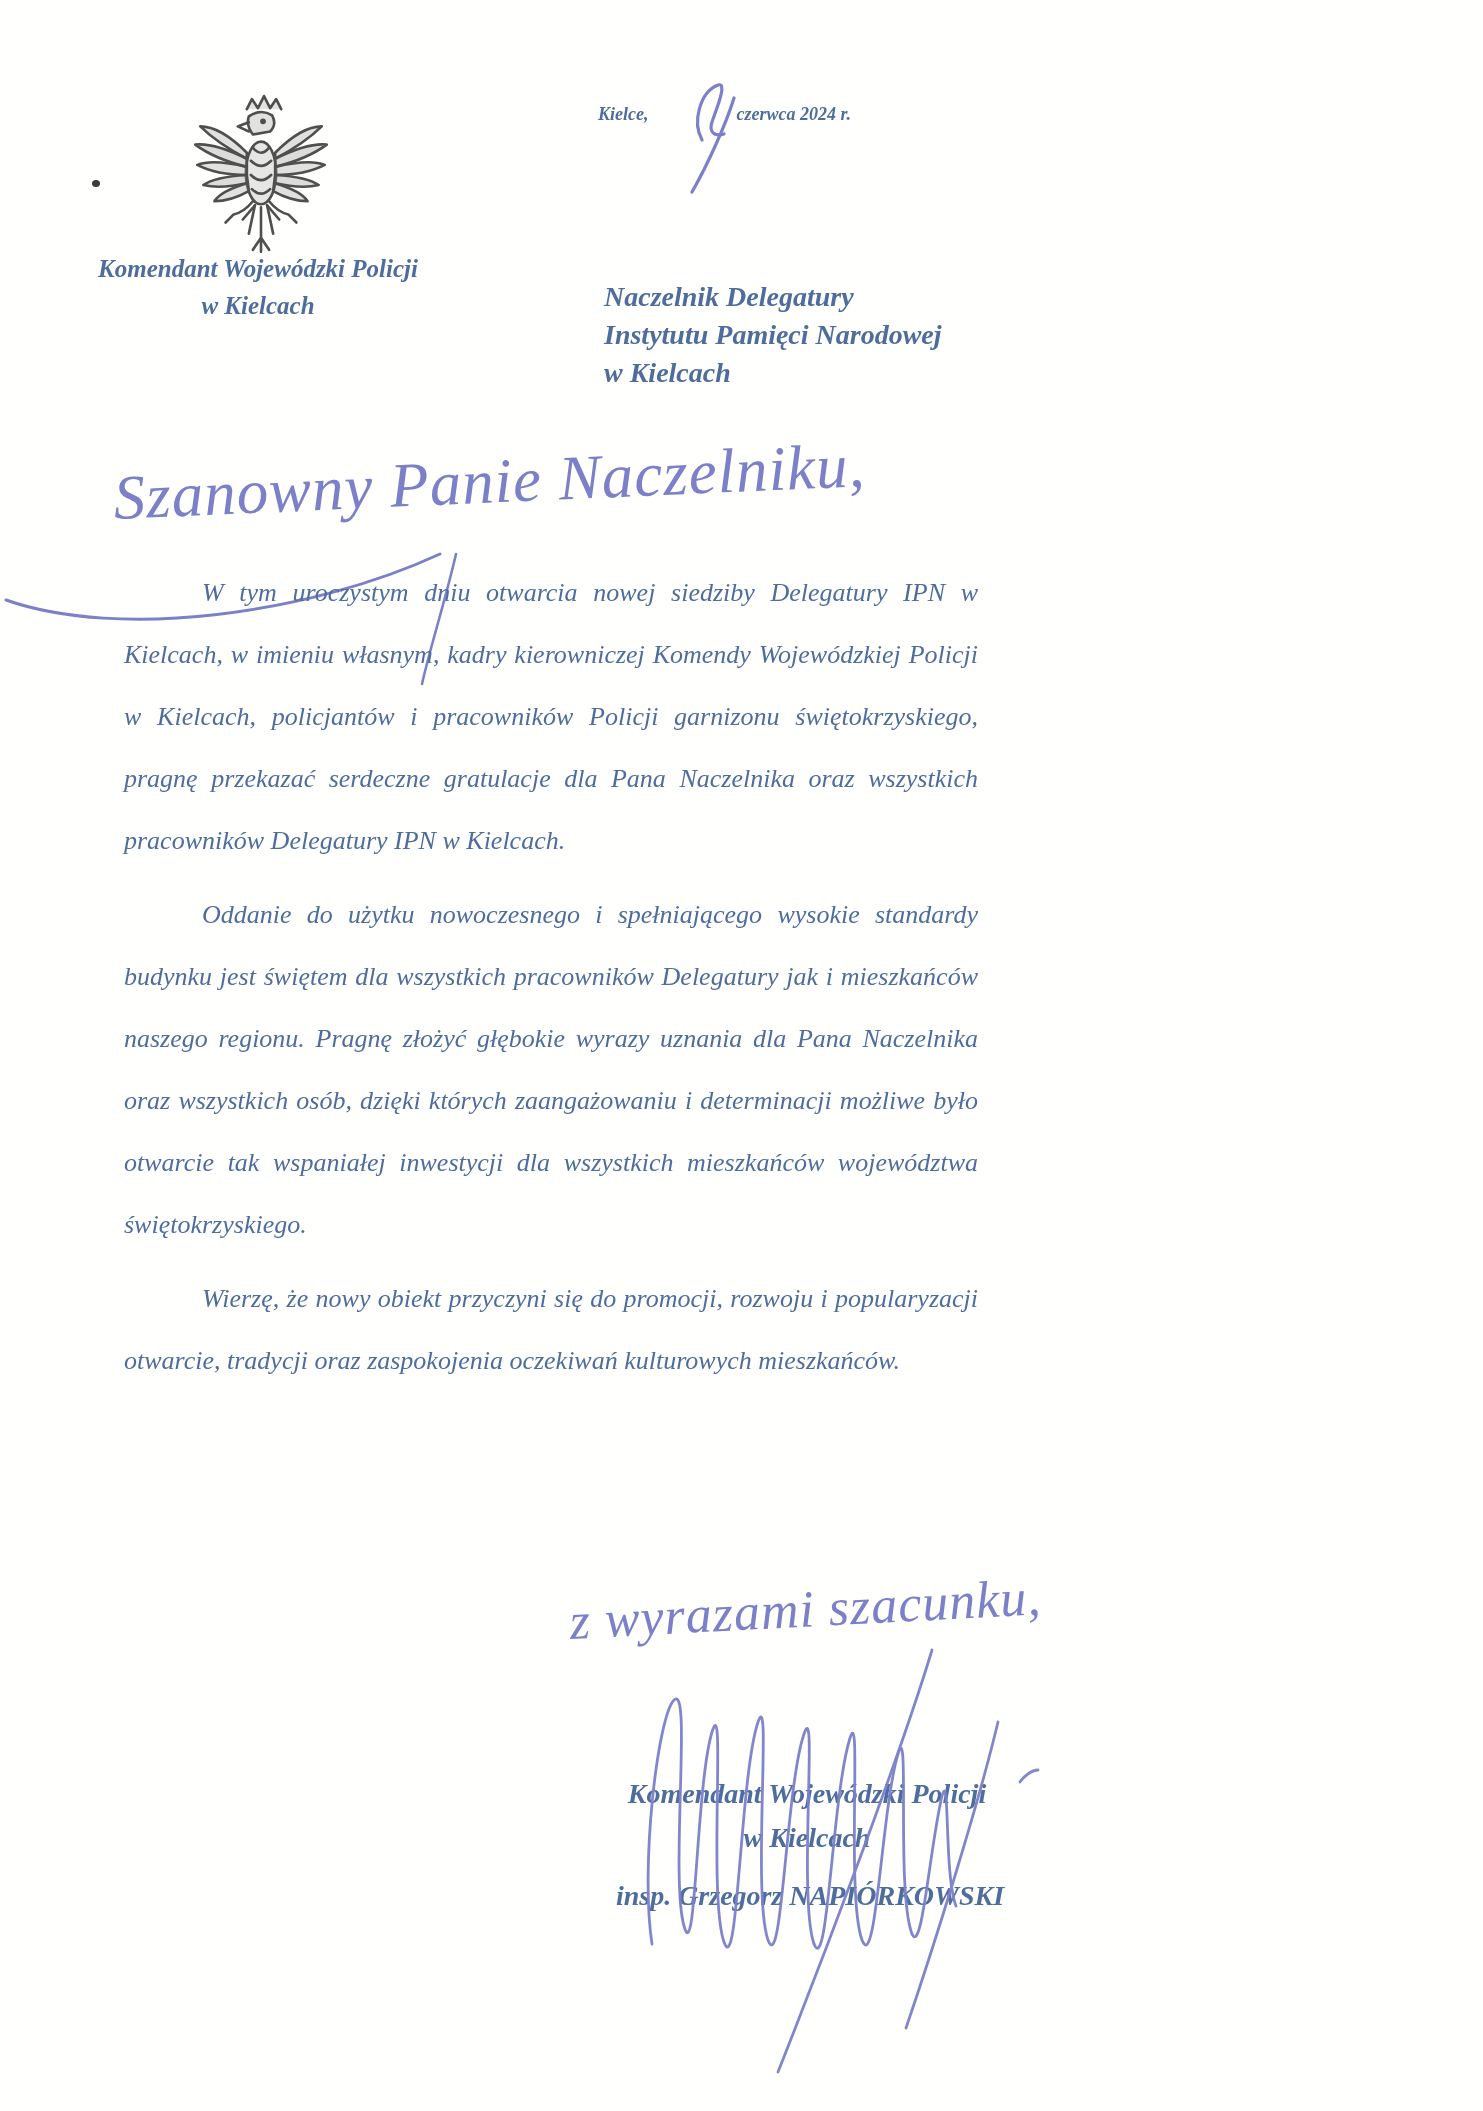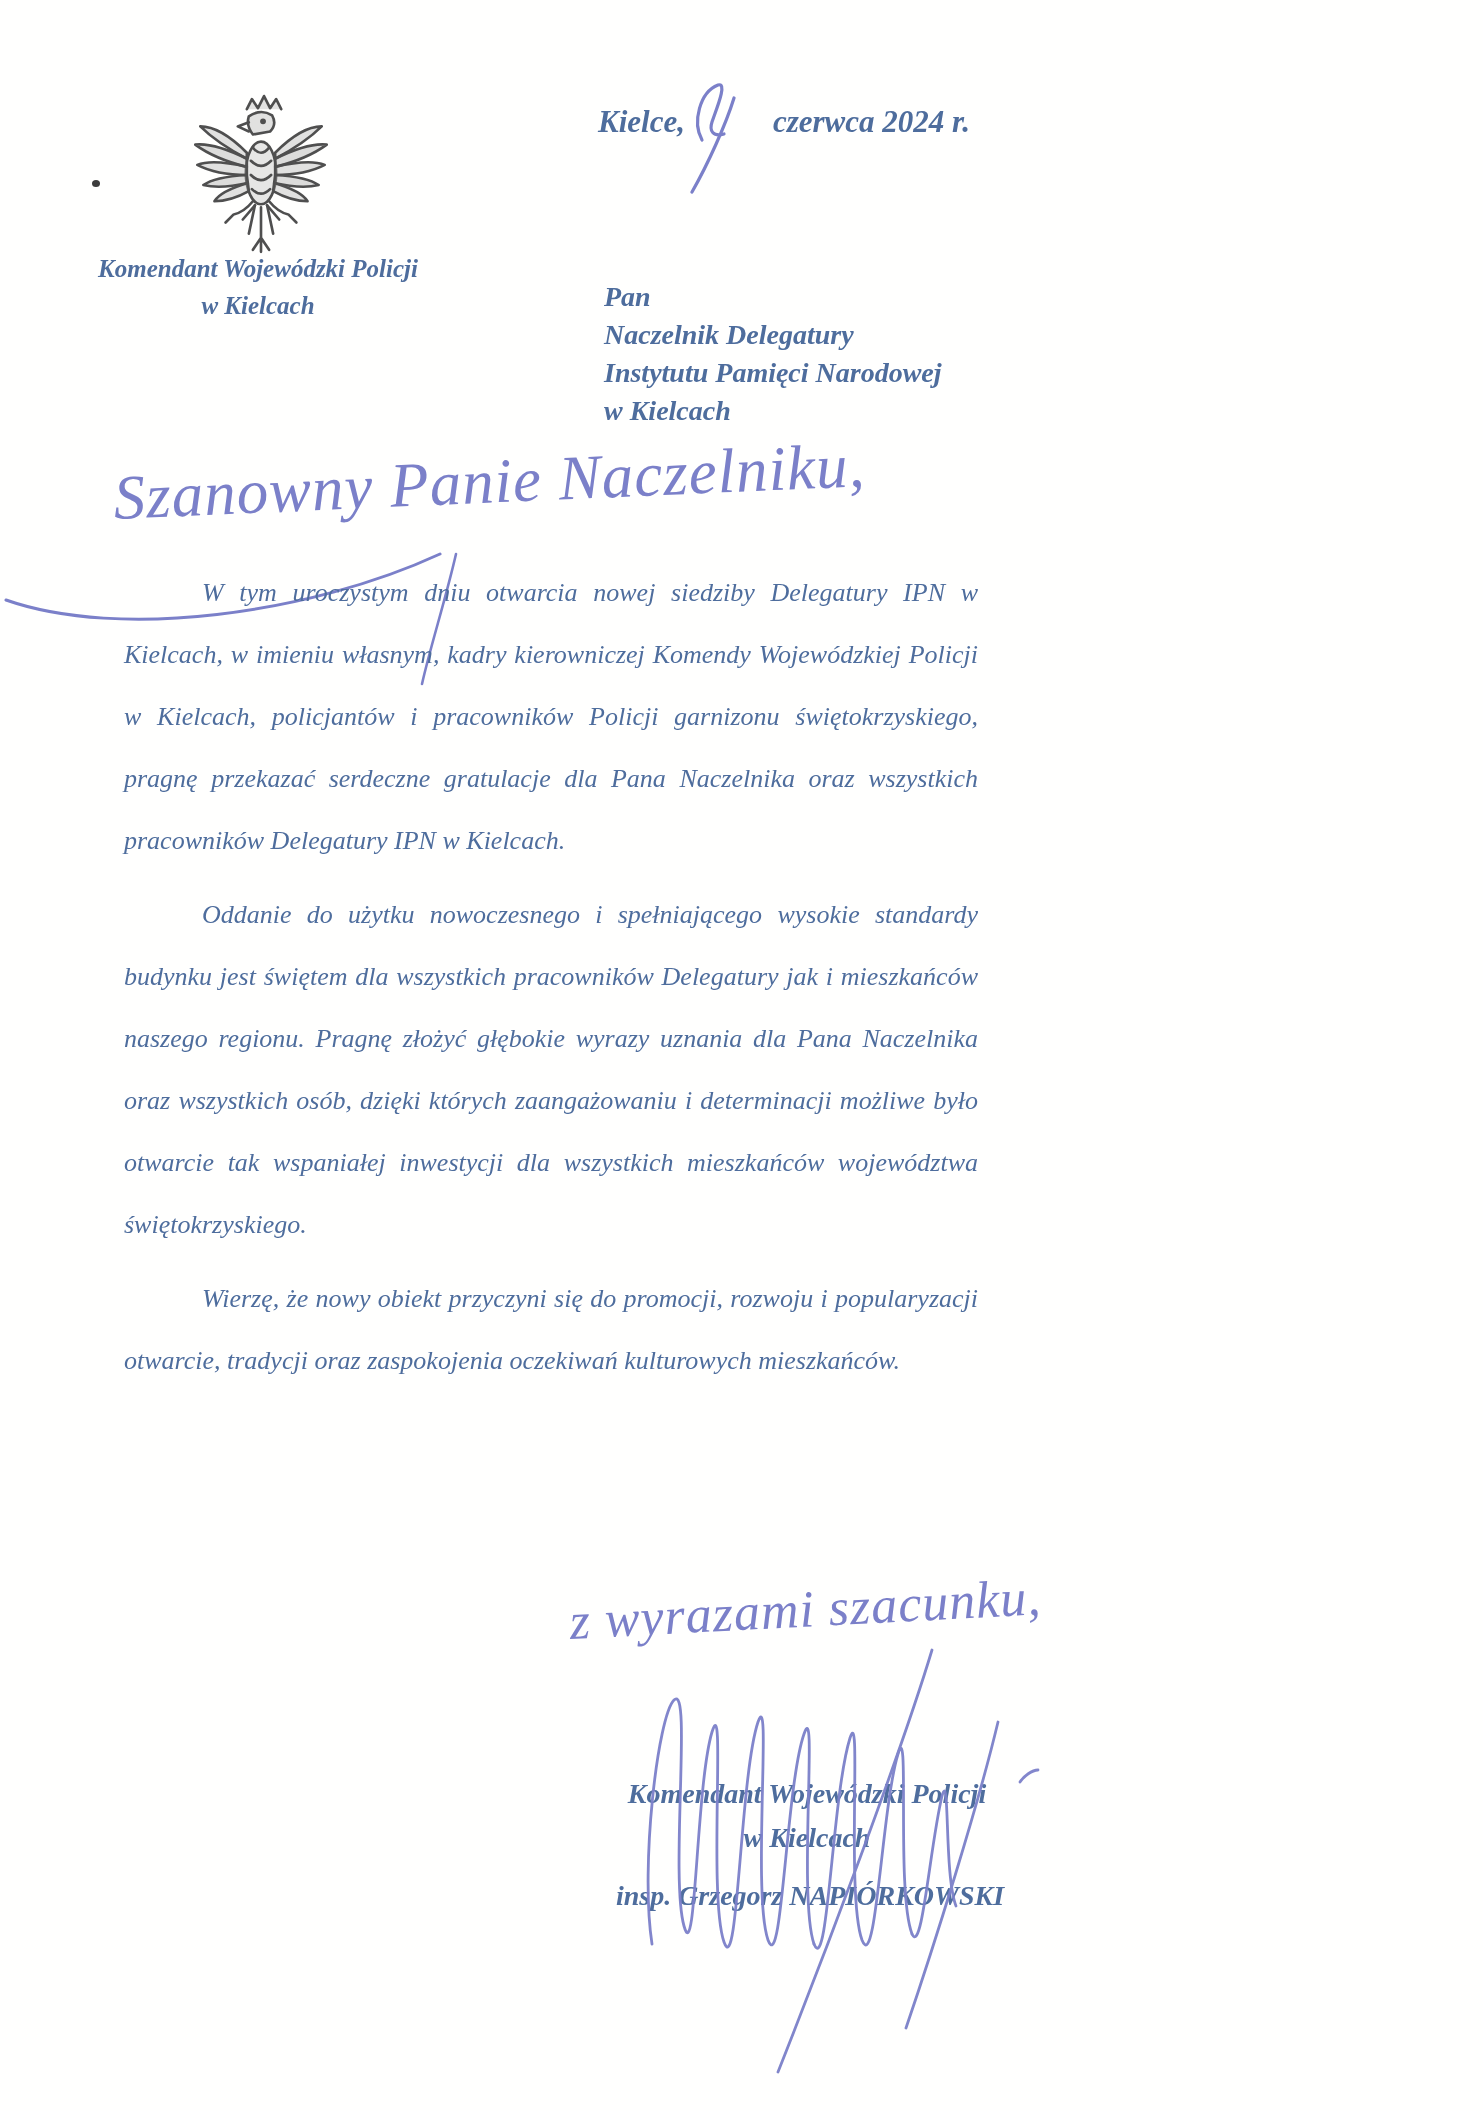--- a/index.html
+++ b/index.html
@@ -18,21 +18,21 @@
   .dot{position:absolute;left:92px;top:180px;width:8px;height:7px;border-radius:50%;background:#3c3c3c;}
 
   .sender-block{
     position:absolute;left:48px;top:250px;width:420px;
     text-align:center;font-style:italic;font-weight:bold;
     font-size:25px;line-height:37px;
   }
 
   .dateline{
     position:absolute;left:598px;top:104px;
-    font-style:italic;font-weight:bold;font-size:31px;
+    font-style:italic;font-weight:bold;font-size:18px;
   }
   .dateline .city{margin-right:88px;}
   .day-mark{position:absolute;left:676px;top:76px;width:74px;height:118px;}
 
   .recipient{
     position:absolute;left:604px;top:278px;
     font-style:italic;font-weight:bold;
     font-size:28px;line-height:38px;
   }
 
@@ -118,21 +118,20 @@
     <span class="city">Kielce,</span><span>czerwca 2024 r.</span>
   </div>
   <svg class="day-mark" viewBox="0 0 74 118" aria-label="4">
     <g fill="none" stroke="#7b80c9" stroke-width="3.2" stroke-linecap="round">
       <path d="M26,64 C16,46 24,16 42,9 C52,6 40,34 36,46 C33,55 37,61 48,58"></path>
       <path d="M58,22 C50,48 32,88 16,116"></path>
     </g>
   </svg>
 
   <div class="recipient printed">
-    <div>Pan</div>
     <div>Naczelnik Delegatury</div>
     <div>Instytutu Pamięci Narodowej</div>
     <div>w Kielcach</div>
   </div>
 
   <div class="salutation ink">Szanowny Panie Naczelniku,</div>
   <svg class="flourish" viewBox="0 0 445 95" aria-hidden="true">
     <path d="M440,6 C310,66 120,92 6,52" fill="none" stroke="#7b80c9" stroke-width="3" stroke-linecap="round"></path>
   </svg>
   <svg class="stray-stroke" viewBox="0 0 42 134" aria-hidden="true">

